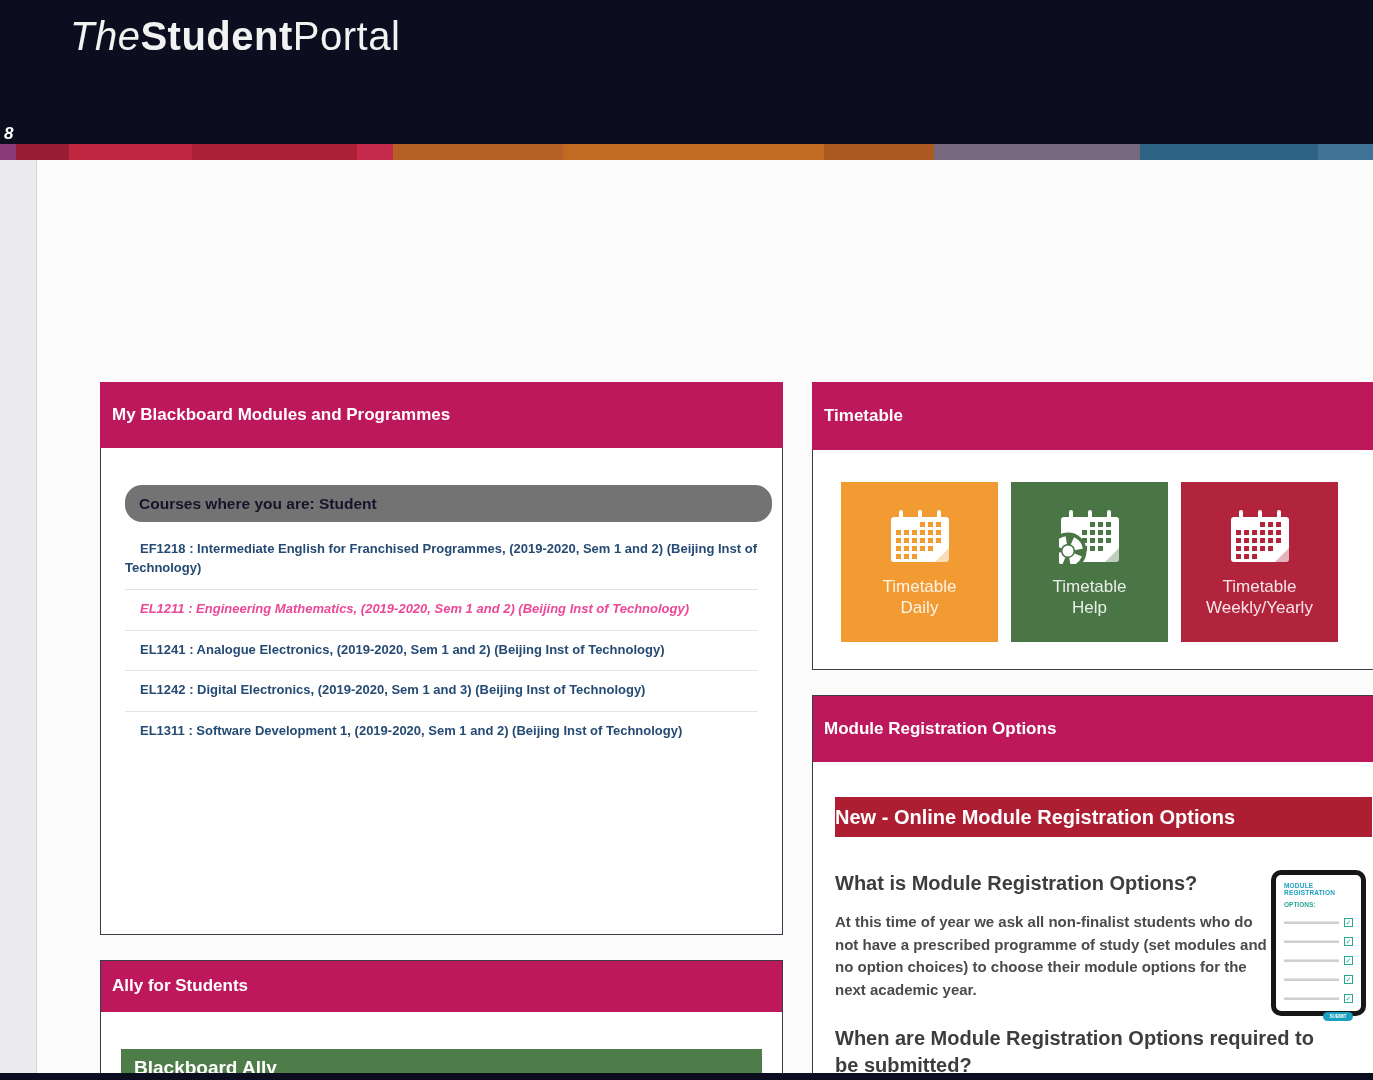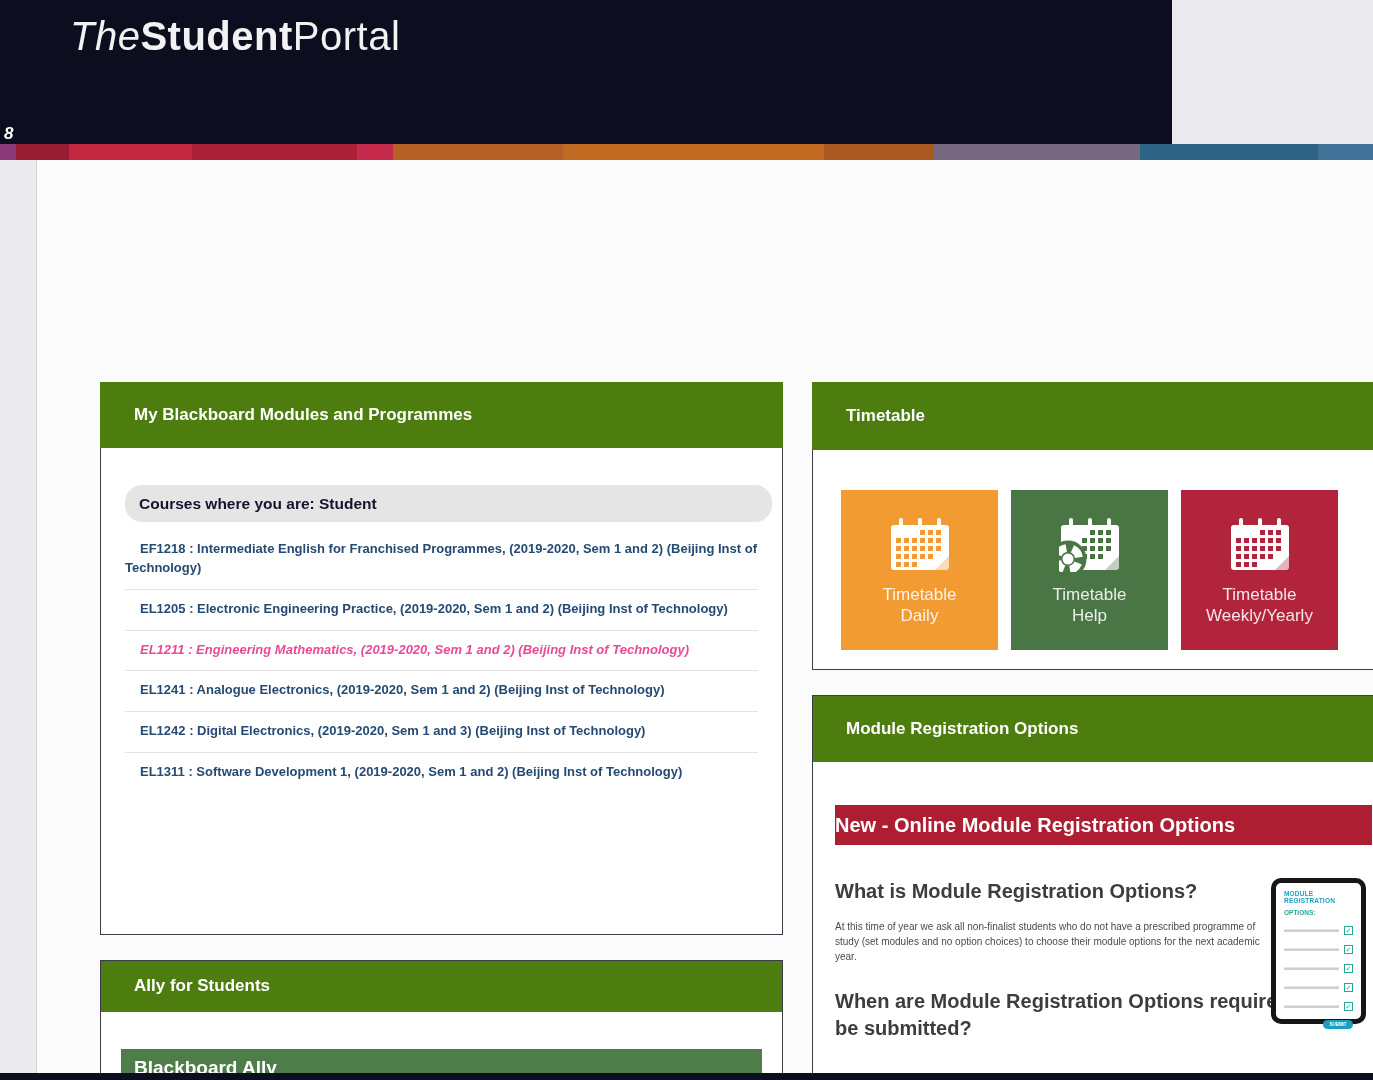--- a/index.html
+++ b/index.html
@@ -1,39 +1,39 @@
 <!DOCTYPE html>
 <html><head>
 <meta charset="utf-8">
 <style>
   * { margin:0; padding:0; box-sizing:border-box; }
   html,body { width:1373px; height:1080px; }
   body { font-family:"Liberation Sans", sans-serif; background:#ebebee; position:relative; overflow:hidden; }
 
   
-  .masthead { position:absolute; left:0; top:0; width:1172px; height:144px; background:#0c0e1f; }
+  .masthead { position:absolute; left:0; top:0; width:1373px; height:144px; background:#0c0e1f; }
   .logo { position:absolute; left:70px; top:14px; font-size:40px; color:#f2f2f2; letter-spacing:0.5px; }
   .logo .l-the { font-style:italic; font-weight:400; }
   .logo .l-student { font-weight:700; }
   .logo .l-portal { font-weight:400; }
   .stripe { position:absolute; left:0; top:144px; width:1373px; height:16px; }
   .stripe-glyph { position:absolute; left:4px; top:124px; color:#fff; font-size:17px; font-weight:700; font-style:italic; z-index:3; }
   .bottom-bar { position:absolute; left:0; top:1073px; width:1373px; height:7px; background:#0c0e1f; z-index:5; }
 
   
   .content { position:absolute; left:36px; top:160px; width:1337px; height:920px; background:#fbfbfc; border-left:1px solid #d6d6da; }
 
   
   .panel { position:absolute; background:#fff; border:1px solid #3c3c49; }
-  .panel-header { background:#4d7c0f; color:#fff; font-weight:700; font-size:17px; display:flex; align-items:center; padding-left:34px; margin:-1px -1px 12px -1px; }
+  .panel-header { background:#be185d; color:#fff; font-weight:700; font-size:17px; display:flex; align-items:center; padding-left:12px; margin:-1px -1px 4px -1px; }
 
   
   .panel-modules { left:63px; top:222px; width:683px; height:553px; }
   .panel-modules .panel-header { height:66px; }
-  .filter-bar { margin:37px 10px 0 24px; height:37px; background:#e5e5e5; color:#16132b; font-weight:700; font-size:15.5px; display:flex; align-items:center; padding-left:14px;border-radius:17px; }
+  .filter-bar { margin:37px 10px 0 24px; height:37px; background:#737373; color:#16132b; font-weight:700; font-size:15.5px; display:flex; align-items:center; padding-left:14px;border-radius:17px; }
   .course-list { margin:8px 24px 0 24px; }
   .course-item { font-weight:700; font-size:13px; color:#254a73; line-height:1.45; padding:10px 0 11px 0; text-indent:15px; }
   .course-item:not(:last-child) { border-bottom:1px solid #e3e3e3; }
 
   .panel-ally { left:63px; top:800px; width:683px; height:280px; overflow:hidden; }
   .panel-ally .panel-header { height:52px; }
   .ally-banner { margin:37px 20px 0 20px; height:38px; background:#4e7d4a; color:#fff; font-weight:700; font-size:19px; display:flex; align-items:center; padding-left:13px; }
 
   
   .panel-timetable { left:775px; top:222px; width:583px; height:288px; }
@@ -41,21 +41,21 @@
   .tile-row { display:flex; gap:13px; padding:28px 0 0 28px; }
   .tile { width:157px; height:160px; text-align:center; cursor:pointer; }
   .tile svg { margin-top:28px; }
   .tile-label { color:rgba(255,255,255,0.88); font-size:17px; line-height:1.25; margin-top:8px; font-weight:400; }
 
   .panel-modreg { left:775px; top:535px; width:583px; height:545px; overflow:hidden; }
   .panel-modreg .panel-header { height:67px; }
   .modreg-body { position:relative; padding:31px 22px 0 22px; }
   .red-banner { height:40px; background:#ae1e33; color:#fff; font-weight:700; font-size:20px; display:flex; align-items:center; margin-bottom:33px; }
   .modreg-body h3 { font-size:20px; color:#3d3d3d; margin-bottom:14px; line-height:1.35; }
-  .modreg-body p { font-size:10px; color:#4b4b4b; line-height:1.5; margin-bottom:24px; }
+  .modreg-body p { font-size:15px; color:#4b4b4b; line-height:1.5; margin-bottom:24px;font-weight:bold; }
   .p-narrow { width:436px; }
   .h-narrow { max-width:485px;margin-top:23px; }
 
   
   .clipboard { position:absolute; top:104px; right:28px; width:95px; height:146px; background:#fff; border:5px solid #161616; border-radius:10px; padding:7px 8px 6px 8px; display:flex; flex-direction:column; }
   .clip-h1 { color:#1b9fc0; font-size:6.5px; font-weight:700; letter-spacing:0.2px; }
   .clip-h2 { color:#27a895; font-size:6.5px; font-weight:700; margin-top:5px; }
   .clip-row { display:flex; align-items:center; gap:5px; margin-top:10px; }
   .clip-line { height:3px; background:#cfcfcf; flex:1; border-top:1px solid #e5e5e5; }
   .clip-check { width:9px; height:9px; border:1px solid #27a895; color:#27a895; font-size:7px; line-height:7px; text-align:center; flex:none; }
@@ -73,21 +73,20 @@
 <div class="stripe" id="stripe" style="background: linear-gradient(90deg, rgb(138, 58, 120) 0%, rgb(138, 58, 120) 1.2%, rgb(152, 28, 51) 1.2%, rgb(152, 28, 51) 5%, rgb(194, 39, 66) 5%, rgb(194, 39, 66) 14%, rgb(171, 31, 55) 14%, rgb(171, 31, 55) 26%, rgb(198, 42, 77) 26%, rgb(198, 42, 77) 28.6%, rgb(182, 95, 38) 28.6%, rgb(182, 95, 38) 41%, rgb(192, 106, 34) 41%, rgb(192, 106, 34) 60%, rgb(170, 90, 32) 60%, rgb(170, 90, 32) 68%, rgb(119, 104, 127) 68%, rgb(119, 104, 127) 83%, rgb(45, 100, 134) 83%, rgb(45, 100, 134) 96%, rgb(63, 114, 150) 96%, rgb(63, 114, 150) 100%);"></div>
 <div class="stripe-glyph">8</div>
 
 <div class="content">
 
   <div class="panel panel-modules">
     <div class="panel-header">My Blackboard Modules and Programmes</div>
     <div class="filter-bar">Courses where you are: Student</div>
     <div class="course-list">
       <div class="course-item" style="color: rgb(37, 74, 115);">EF1218 : Intermediate English for Franchised Programmes, (2019-2020, Sem 1 and 2) (Beijing Inst of Technology)</div>
-      <div class="course-item" style="color: rgb(37, 74, 115);">EL1205 : Electronic Engineering Practice, (2019-2020, Sem 1 and 2) (Beijing Inst of Technology)</div>
       <div class="course-item" style="color: #ec4899; font-style: italic;">EL1211 : Engineering Mathematics, (2019-2020, Sem 1 and 2) (Beijing Inst of Technology)</div>
       <div class="course-item" style="color: rgb(37, 74, 115);">EL1241 : Analogue Electronics, (2019-2020, Sem 1 and 2) (Beijing Inst of Technology)</div>
       <div class="course-item" style="color: rgb(37, 74, 115);">EL1242 : Digital Electronics, (2019-2020, Sem 1 and 3) (Beijing Inst of Technology)</div>
       <div class="course-item" style="color: rgb(37, 74, 115);">EL1311 : Software Development 1, (2019-2020, Sem 1 and 2) (Beijing Inst of Technology)</div>
     </div>
   </div>
 
   <div class="panel panel-ally">
     <div class="panel-header">Ally for Students</div>
     <div class="ally-banner">Blackboard Ally</div>

